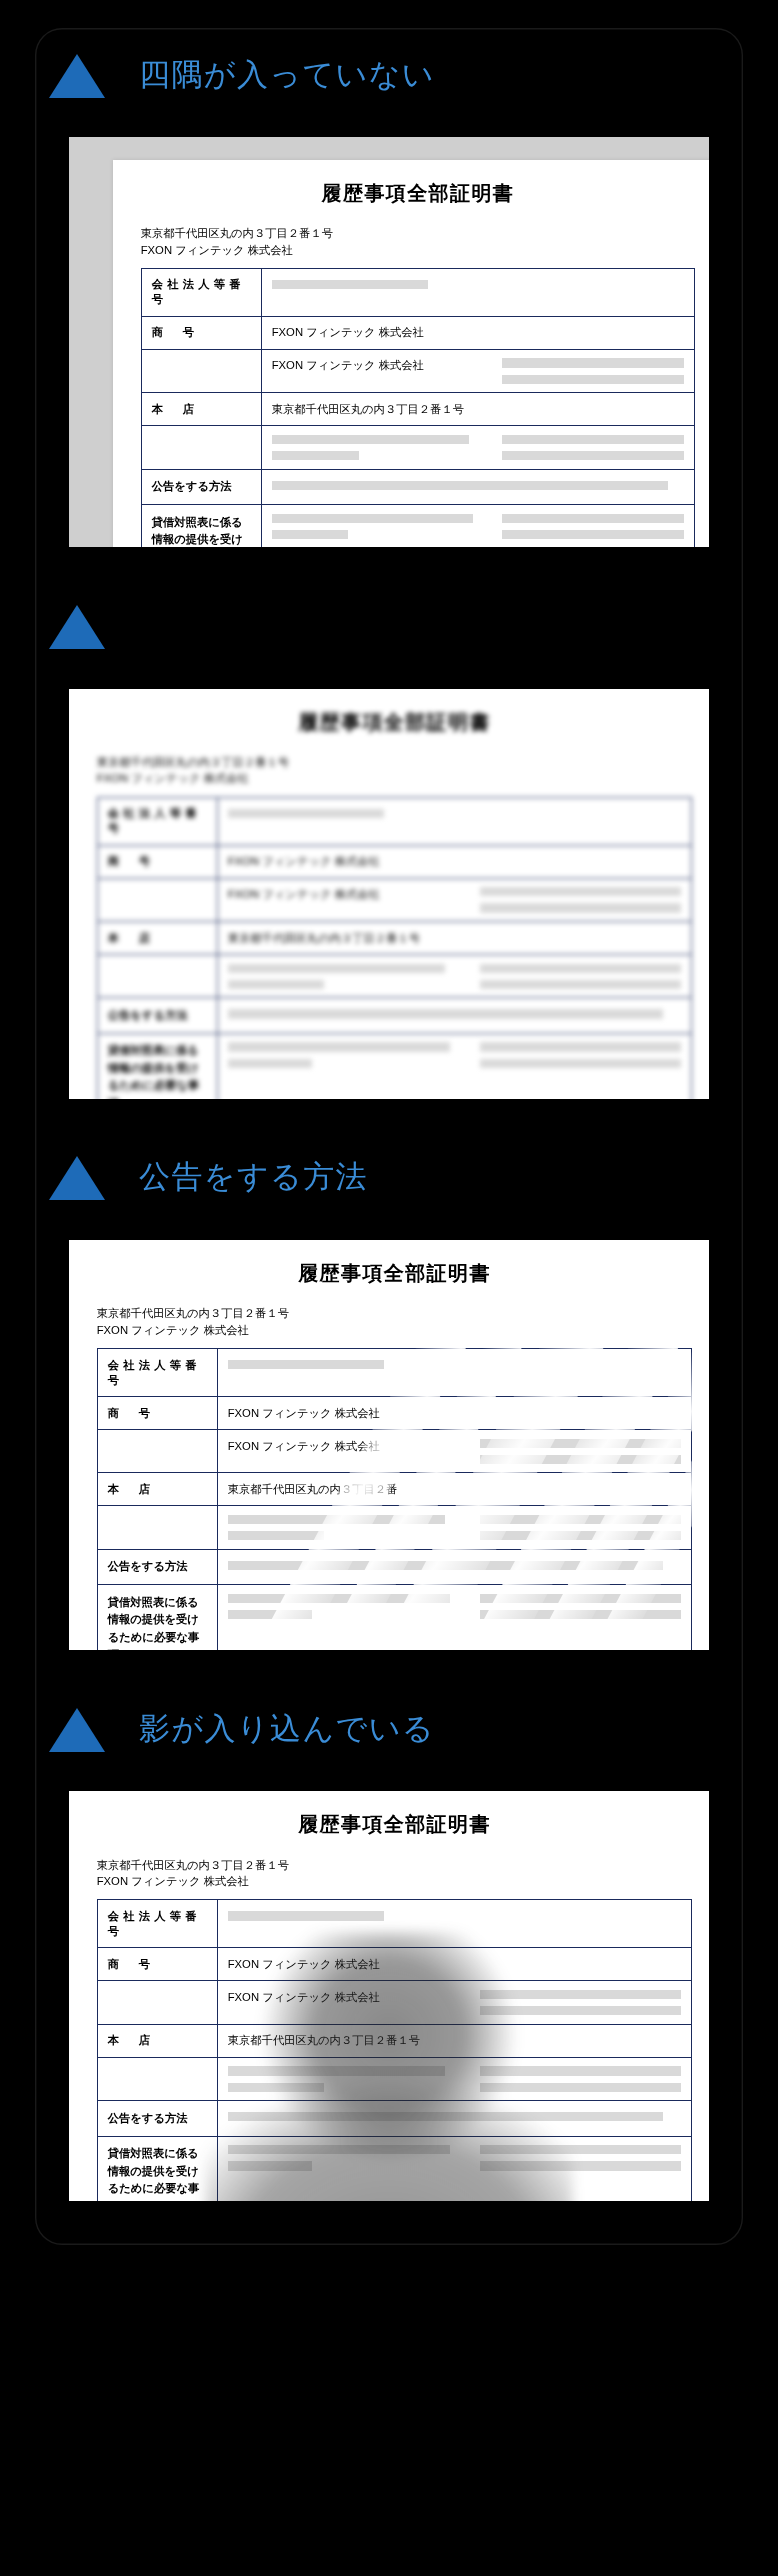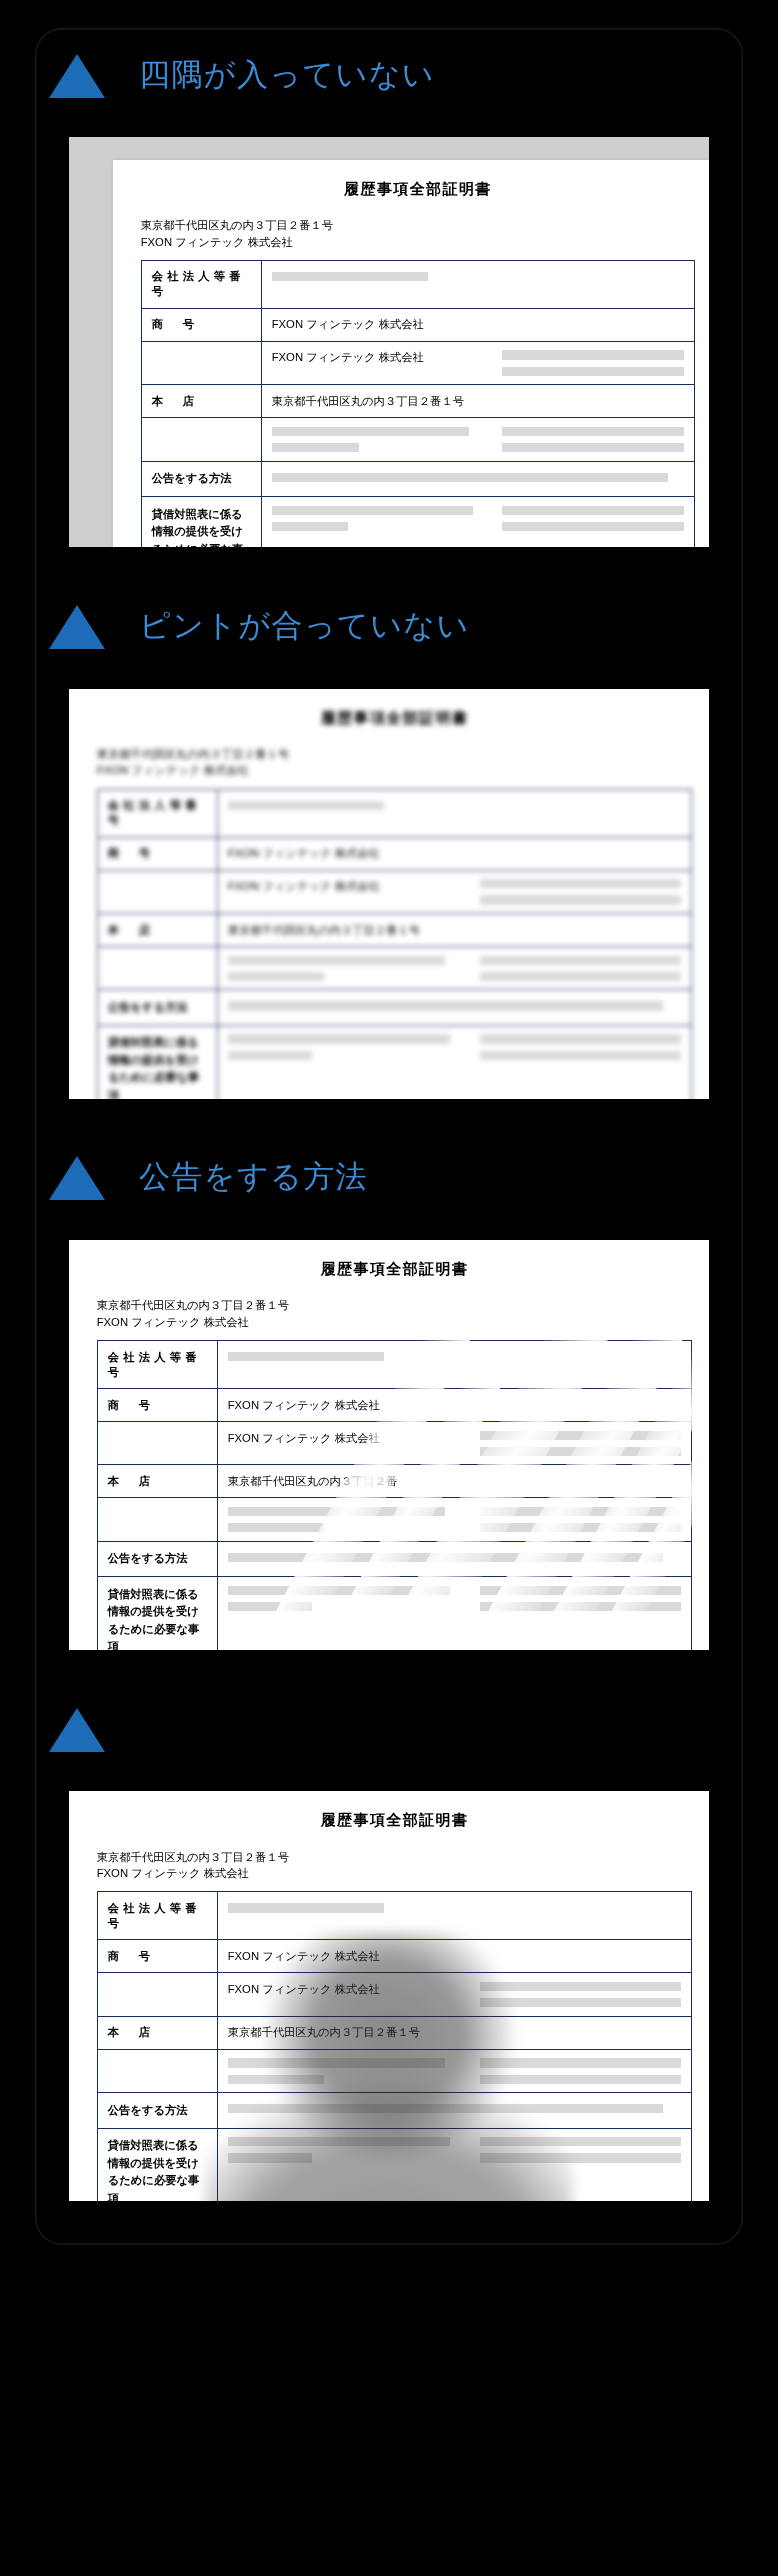--- a/index.html
+++ b/index.html
@@ -62,21 +62,21 @@
     padding: 20px 17px 0 28px;
     box-shadow: 0 0 4.2px rgba(0,0,0,.12);
   }
   .doc-full {
     padding: 20px 17px 0 28px;
     position: relative;
     height: 100%;
   }
   .doc-title {
     text-align: center;
-    font-size: 15px;
+    font-size: 20px;
     font-weight: 600;
     margin-bottom: 18.4px;
     letter-spacing: 1.4px;
   }
   .doc-addr {
     font-size: 11.3px;
     line-height: 1.45;
     margin-bottom: 10px;
   }
   table.reg {
@@ -216,21 +216,20 @@
           </tbody>
             </table>
         </div>
       </div>
     </div>
   </div>
 
   <div class="section">
     <div class="heading-row">
       <div class="triangle"></div>
-      <div class="heading-text">ピントが合っていない</div>
     </div>
     <div class="preview-frame">
       <div class="preview-inner">
         <div class="doc-full blurred">
           <div class="doc-title">履歴事項全部証明書</div>
           <div class="doc-addr">
             <span>東京都千代田区丸の内３丁目２番１号</span><br>
             <span>FXON フィンテック 株式会社</span>
           </div>
           <table class="reg">
@@ -384,20 +383,21 @@
           <div class="glare-streak" style="left:545px; top:99px; width:42px; height:318px;"></div>
           <div class="glare-streak" style="left:601px; top:113px; width:35px; height:297px;"></div>
         </div>
       </div>
     </div>
   </div>
 
   <div class="section">
     <div class="heading-row">
       <div class="triangle"></div>
+      <div class="heading-text">影が入り込んでいる</div>
     </div>
     <div class="preview-frame">
       <div class="preview-inner">
         <div class="doc-full">
           <div class="doc-title">履歴事項全部証明書</div>
           <div class="doc-addr">
             <span>東京都千代田区丸の内３丁目２番１号</span><br>
             <span>FXON フィンテック 株式会社</span>
           </div>
           <table class="reg">

